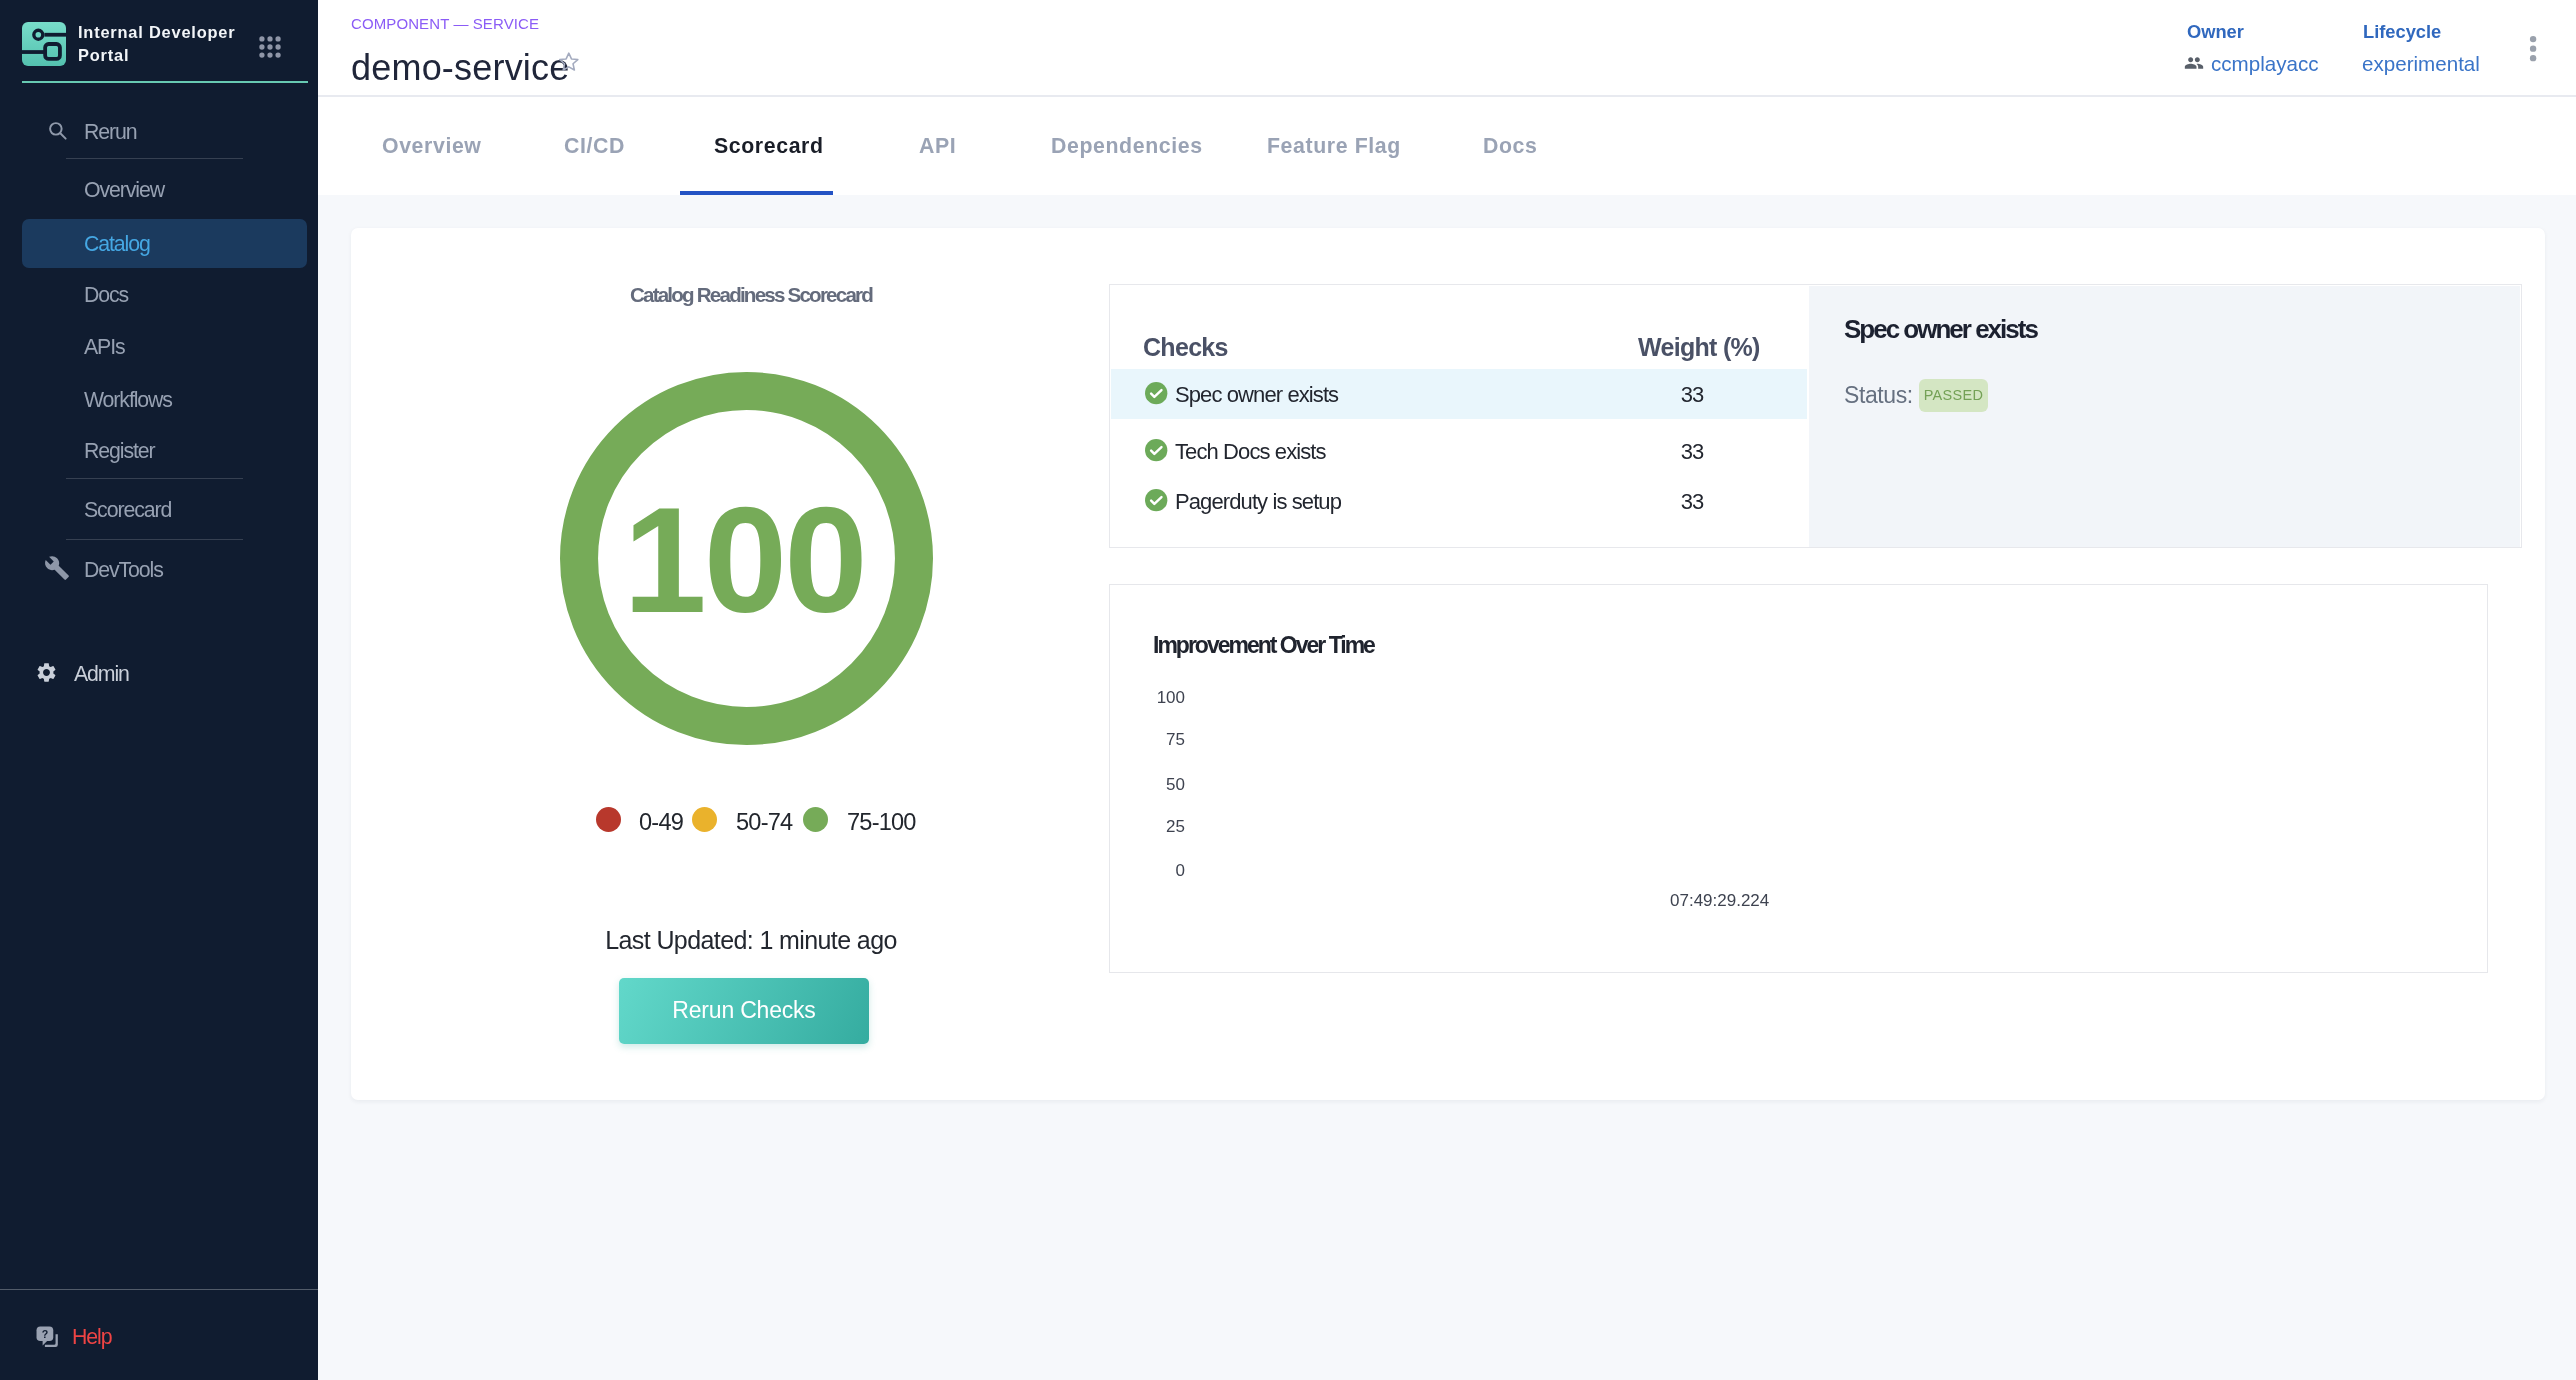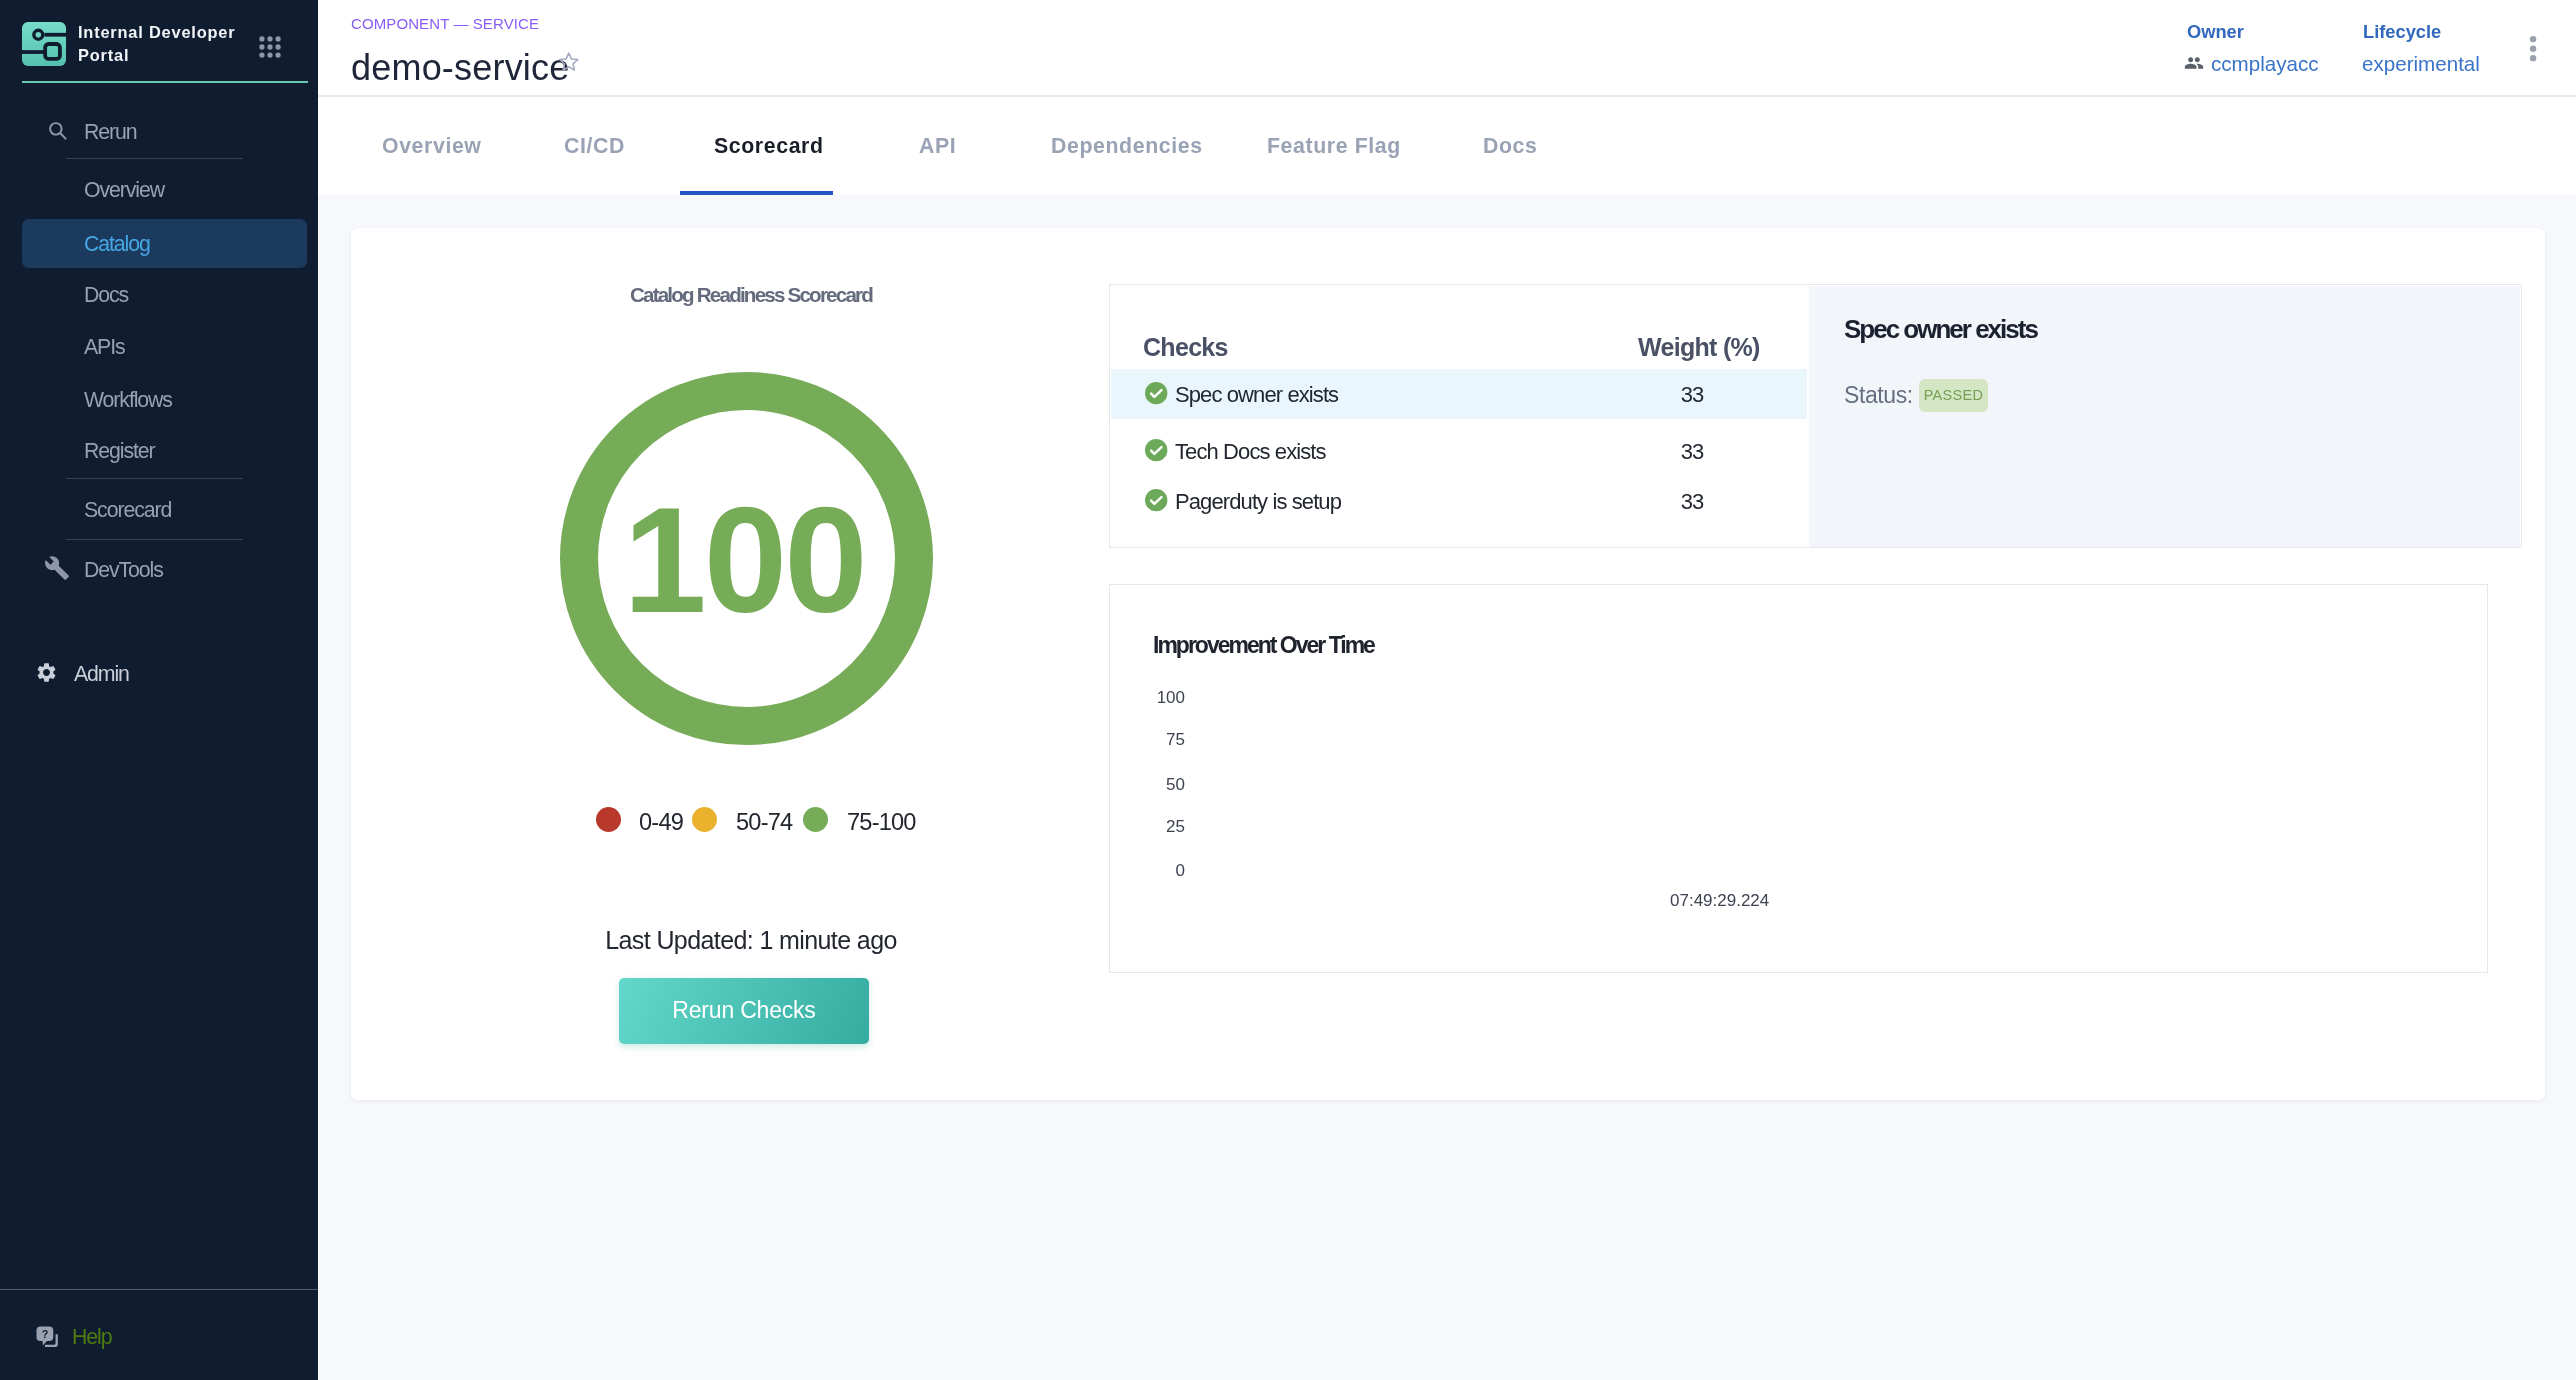--- a/index.html
+++ b/index.html
@@ -183,14 +183,14 @@
     <path d="M19.14 12.94c.04-.3.06-.61.06-.94 0-.32-.02-.64-.07-.94l2.03-1.58c.18-.14.23-.41.12-.61l-1.92-3.32c-.12-.22-.37-.29-.59-.22l-2.39.96c-.5-.38-1.03-.7-1.62-.94l-.36-2.54c-.04-.24-.24-.41-.48-.41h-3.84c-.24 0-.43.17-.47.41l-.36 2.54c-.59.24-1.13.57-1.62.94l-2.39-.96c-.22-.08-.47 0-.59.22L2.74 8.87c-.12.21-.08.47.12.61l2.03 1.58c-.05.3-.09.63-.09.94s.02.64.07.94l-2.03 1.58c-.18.14-.23.41-.12.61l1.92 3.32c.12.22.37.29.59.22l2.39-.96c.5.38 1.03.7 1.62.94l.36 2.54c.05.24.24.41.48.41h3.84c.24 0 .44-.17.47-.41l.36-2.54c.59-.24 1.13-.56 1.62-.94l2.39.96c.22.08.47 0 .59-.22l1.92-3.32c.12-.22.07-.47-.12-.61l-2.01-1.58zM12 15.6c-1.98 0-3.6-1.62-3.6-3.6s1.62-3.6 3.6-3.6 3.6 1.62 3.6 3.6-1.62 3.6-3.6 3.6z"></path>
   </svg>
 <div class="abs sbnav" style="left:74px;top:662px;color:#c9cfd9">Admin</div>
 <div class="abs" id="sb-bigdiv"></div>
 <svg class="abs" style="left:35px;top:1325px" width="27.4" height="27.4" viewBox="0 0 36 36">
   <rect x="2" y="2" width="22" height="19" rx="5" fill="#9aa2b2"></rect>
   <path d="M10 21 l0 6 l6-6z" fill="#9aa2b2"></path>
   <path d="M27 12 l3 0 l0 14 a3 3 0 0 1 -3 3 l-14 0 l0 -3 l12 0 a2 2 0 0 0 2 -2z" fill="#9aa2b2"></path>
   <text x="13" y="17" font-size="14" font-weight="bold" fill="#101c30" text-anchor="middle">?</text>
 </svg>
-<div class="abs sbnav" style="left:72px;top:1325px;color:#4d7c0f">Help</div>
+<div class="abs sbnav" style="left:72px;top:1325px;color:#ef4444">Help</div>
 
 
 </body></html>

